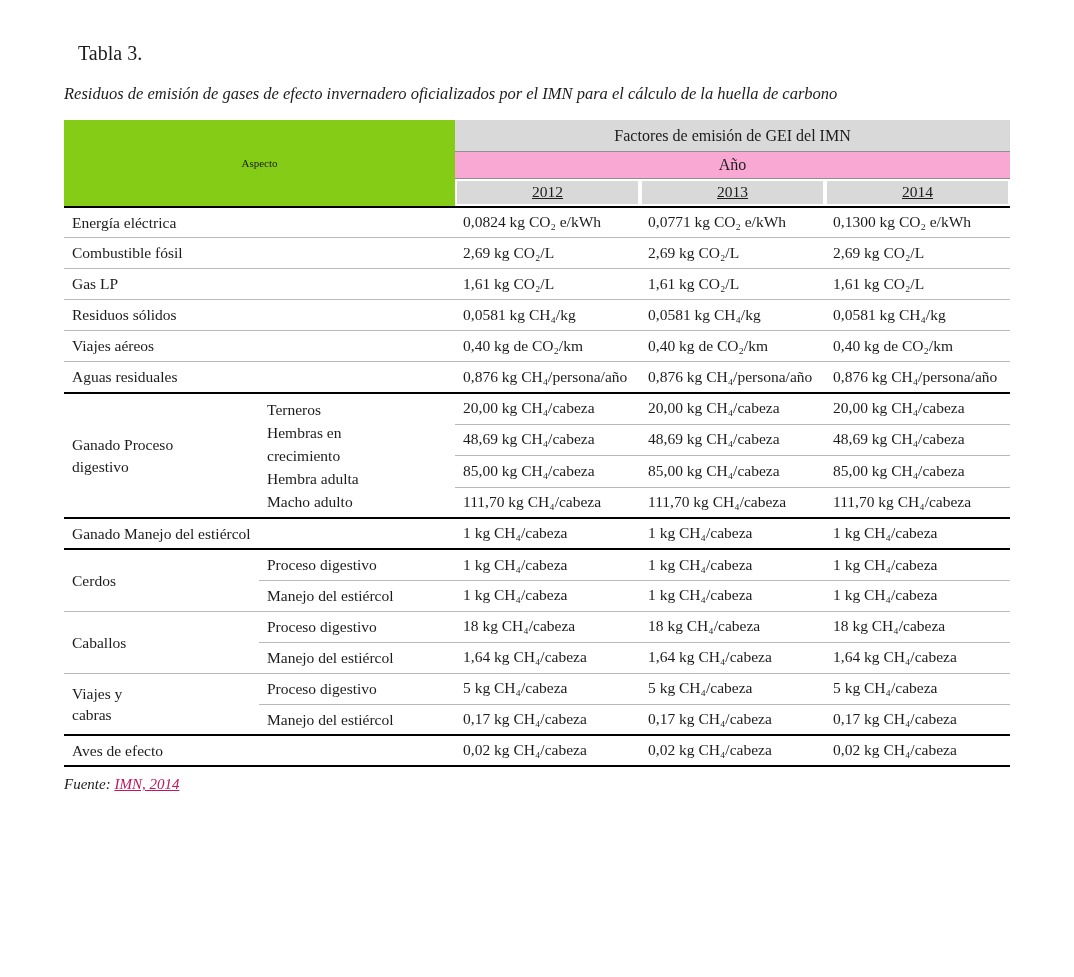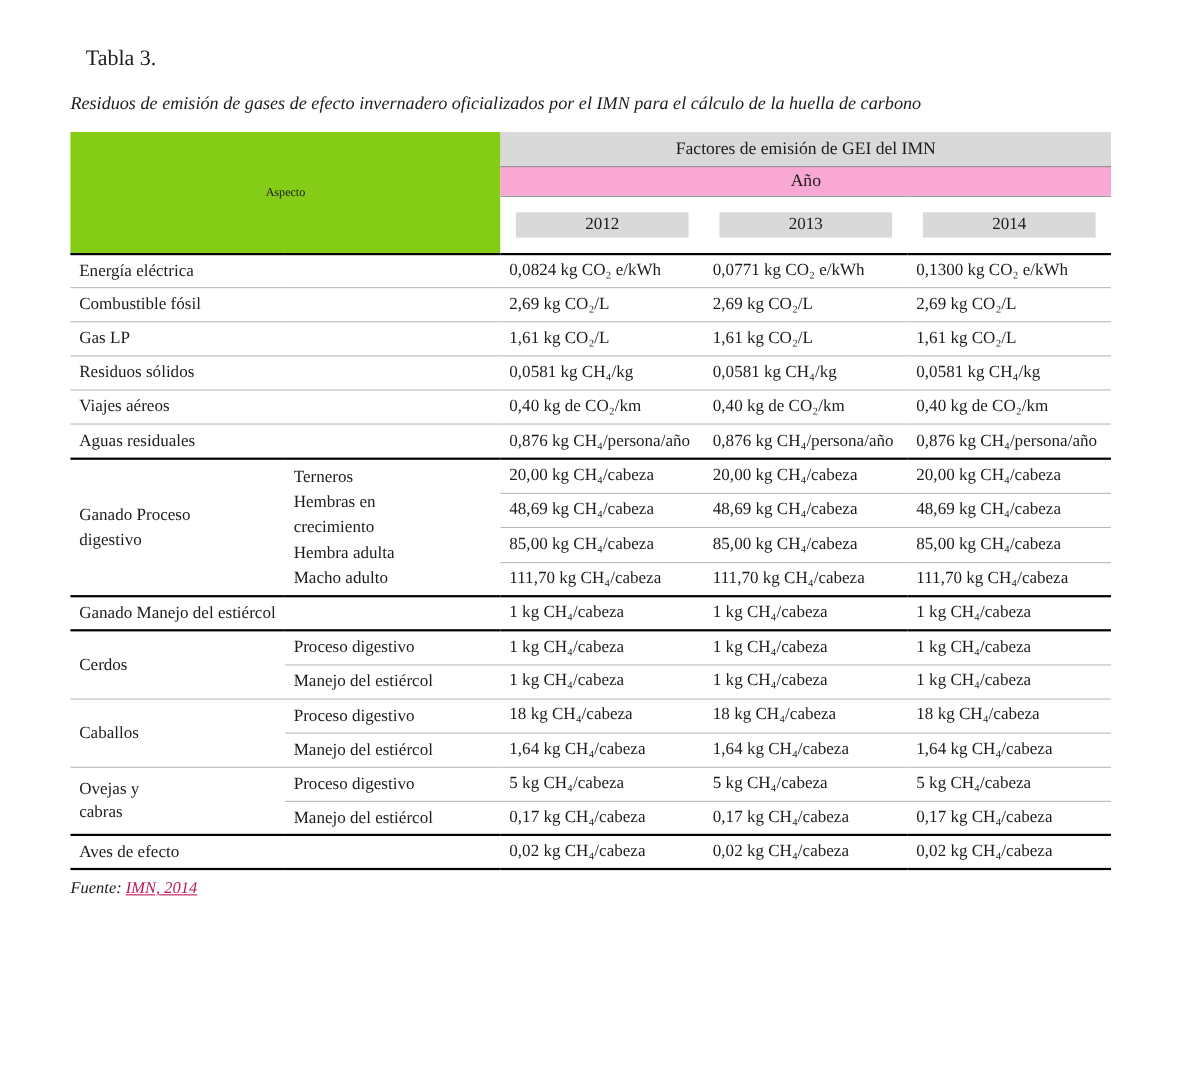--- a/index.html
+++ b/index.html
@@ -20,21 +20,21 @@
   table.em-table {
     width: 946px;
     border-collapse: collapse;
     table-layout: fixed;
     font-size: 15.5px;
   }
   th { font-weight: normal; }
   .th-aspecto { background: #84cc16; text-align: center; font-size: 11px; }
   .th-group  { background: #d9d9d9; text-align: center; font-size: 16px; padding: 7px 4px 6px; border-bottom: 1px solid #8f8f8f; }
   .th-anio   { background: #f9a8d4; text-align: center; font-size: 16px; padding: 4px; border-bottom: 1px solid #8f8f8f; }
-  .year-cell { background: #ffffff; padding: 14px; }
+  .year-cell { background: #ffffff; padding: 2px; text-decoration: underline; }
   .year-box  { background: #d9d9d9; text-align: center; padding: 2px 0 3px 0; }
 
   tbody tr { height: 31px; }
   tbody td { padding: 4px 8px; vertical-align: middle; }
   .section-top > td { border-top: 2px solid #000000; }
   .thin-top  > td { border-top: 1px solid #b9b9b9; }
   .table-bottom > td { border-bottom: 2px solid #000000; }
 
   .lbl { padding-left: 8px; }
   .val { padding-left: 8px; line-height: 1.35; }
@@ -177,21 +177,21 @@
         <td class="val">18 kg CH₄/cabeza</td>
       </tr>
       <tr class="thin-top">
         <td class="lbl">Manejo del estiércol</td>
         <td class="val">1,64 kg CH₄/cabeza</td>
         <td class="val">1,64 kg CH₄/cabeza</td>
         <td class="val">1,64 kg CH₄/cabeza</td>
       </tr>
 
       <tr class="thin-top">
-        <td class="lbl" rowspan="2"><span class="narrow-sm">Ovejas y cabras</span></td>
+        <td class="lbl" rowspan="2"><span class="narrow-sm">Viajes y cabras</span></td>
         <td class="lbl">Proceso digestivo</td>
         <td class="val">5 kg CH₄/cabeza</td>
         <td class="val">5 kg CH₄/cabeza</td>
         <td class="val">5 kg CH₄/cabeza</td>
       </tr>
       <tr class="thin-top">
         <td class="lbl">Manejo del estiércol</td>
         <td class="val">0,17 kg CH₄/cabeza</td>
         <td class="val">0,17 kg CH₄/cabeza</td>
         <td class="val">0,17 kg CH₄/cabeza</td>

